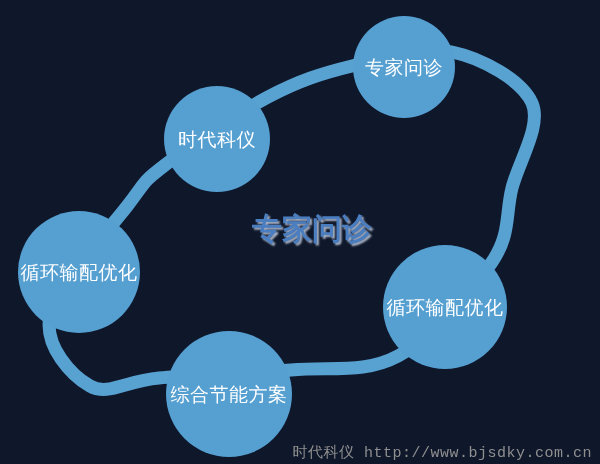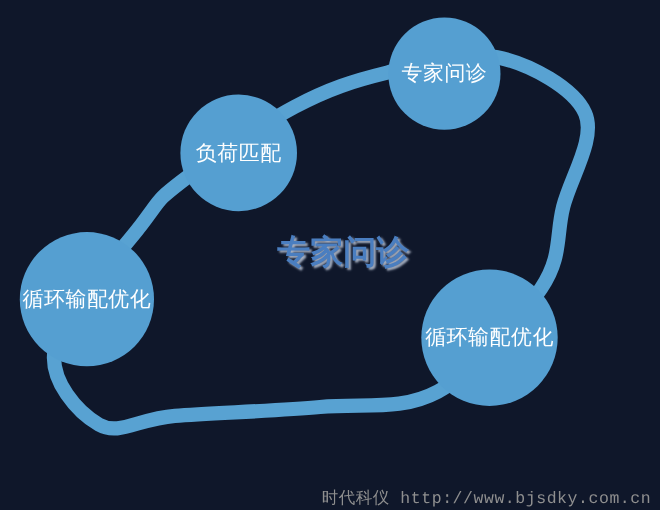--- a/index.html
+++ b/index.html
@@ -65,24 +65,27 @@
   <svg class="ring-svg" viewBox="0 0 600 464" aria-hidden="true">
     <path id="ring-path" fill="none" stroke-width="13" stroke-linejoin="round" stroke-linecap="round" style="stroke:var(--ring-color,#58A2D2)" d="M 452 52 C 482.0 58.2, 522.0 80.3, 532 103 C 542.0 125.7, 518.7 161.5, 512 188 C 505.3 214.5, 511.0 234.0, 492 262 C 473.0 290.0, 431.5 338.0, 398 356 C 364.5 374.0, 330.8 366.3, 291 370 C 251.2 373.7, 192.5 375.3, 159 378 C 125.5 380.7, 108.2 396.3, 90 386 C 71.8 375.7, 43.7 346.2, 50 316 C 56.3 285.8, 108.8 230.2, 128 205 C 147.2 179.8, 141.7 183.0, 165 165 C 188.3 147.0, 236.8 113.5, 268 97 C 299.2 80.5, 321.3 73.5, 352 66 C 382.7 58.5, 422.0 45.8, 452 52 Z"></path>
   </svg>
 
   <div class="node node-a">
     <span>专家问诊</span>
   </div>
   <div class="node node-c">
     <span>循环输配优化</span>
   </div>
+  <div class="node node-d">
+    <span>综合节能方案</span>
+  </div>
   <div class="node node-e">
     <span>循环输配优化</span>
   </div>
   <div class="node node-f">
-    <span>负荷匹配</span>
+    <span>时代科仪</span>
   </div>
 
   <div class="diagram-title">专家问诊</div>
 
   <div class="watermark">时代科仪 http://www.bjsdky.com.cn</div>
 
 </div>
 
 </body></html>

